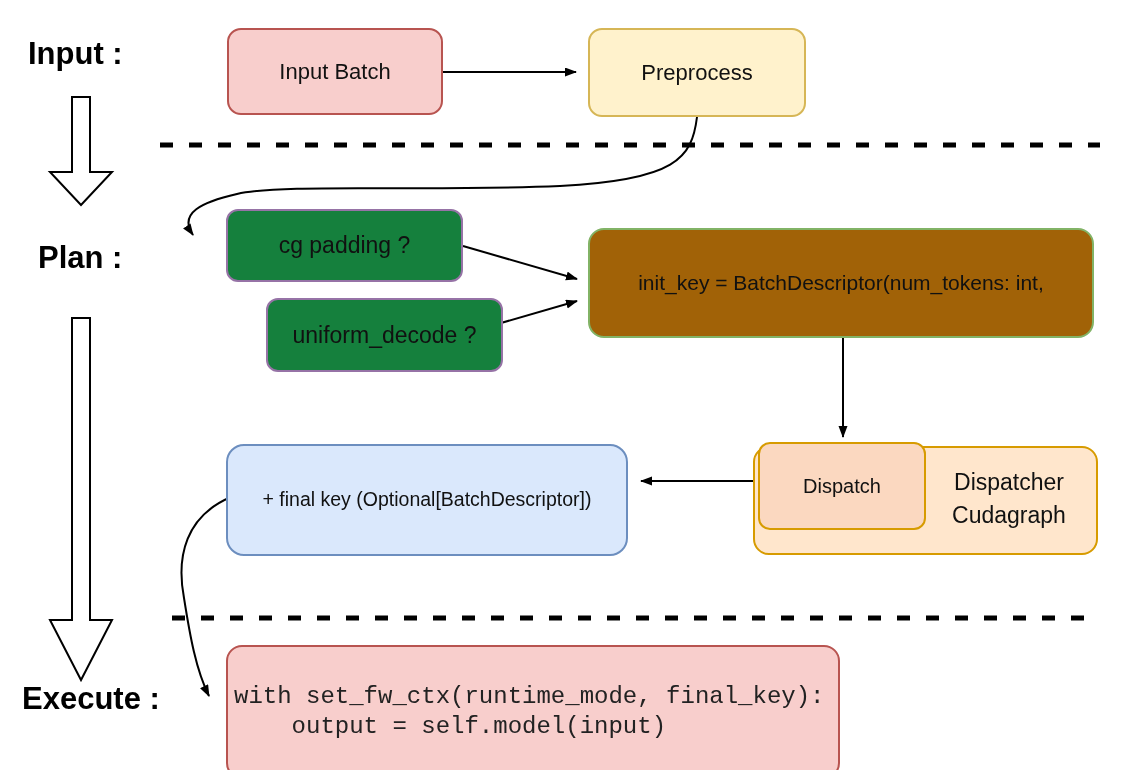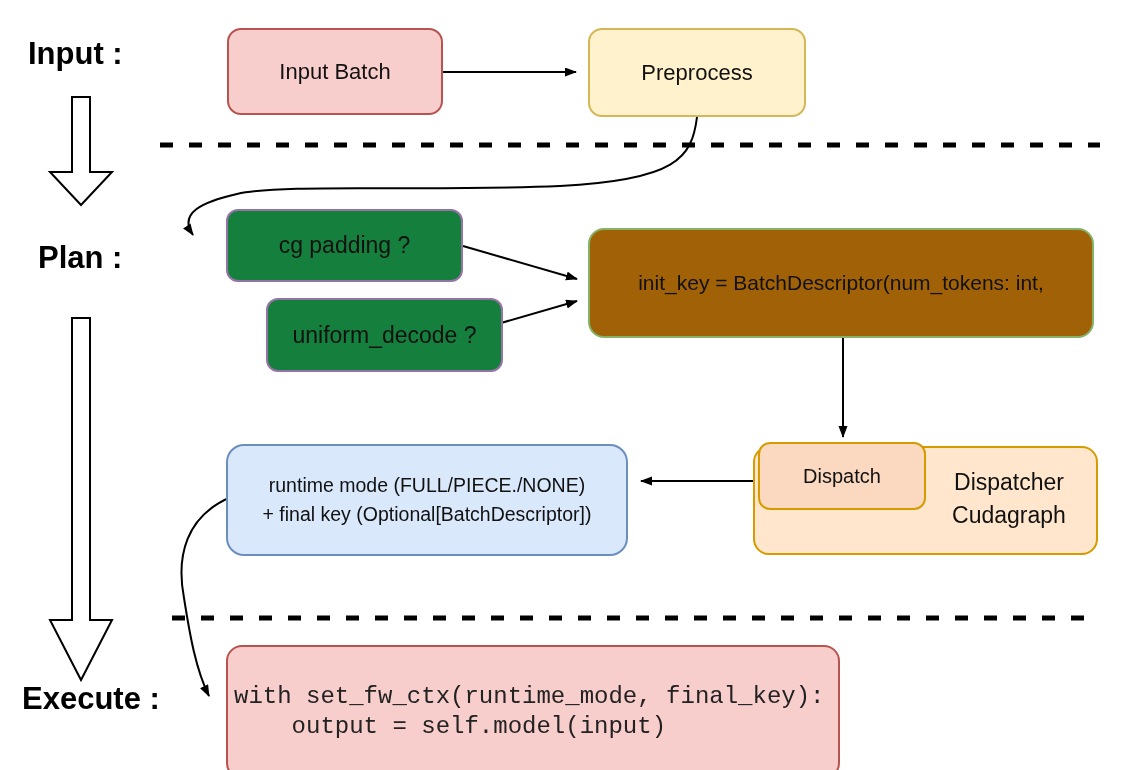--- a/index.html
+++ b/index.html
@@ -43,21 +43,21 @@
   .orange-outer { background: #ffe6cc; border-color: #d79b00; }
   .orange-inner { background: #fbd8c0; border-color: #d79b00; }
 
   #box-input-batch    { left:227px; top:28px;  width:216px; height:87px;  border-radius:14px; font-size:22px; }
   #box-preprocess     { left:588px; top:28px;  width:218px; height:89px;  border-radius:14px; font-size:22px; }
   #box-cg-padding     { left:226px; top:209px; width:237px; height:73px;  border-radius:12px; font-size:23px; }
   #box-uniform-decode { left:226px; top:298px; width:237px; height:74px;  border-radius:12px; font-size:23px;margin-left:40px; }
   #box-init-key       { left:588px; top:228px; width:506px; height:110px; border-radius:16px; font-size:21px; }
   #box-runtime        { left:226px; top:444px; width:402px; height:112px; border-radius:18px; font-size:19.5px; }
   #box-cudagraph      { left:753px; top:446px; width:345px; height:109px; border-radius:16px; }
-  #box-dispatch       { left:758px; top:442px; width:168px; height:68px;  border-radius:12px; font-size:20px; }
+  #box-dispatch       { left:758px; top:442px; width:168px; height:88px;  border-radius:12px; font-size:20px; }
   #cudagraph-label    { position:absolute; left:920px; top:466px; width:178px; text-align:center;
                         font-size:23px; line-height:33px; }
   #box-code           { left:226px; top:645px; width:614px; height:134px; border-radius:16px;
                         align-items:flex-start; justify-content:center; padding-left:6px; }
   .code-line {
     font-family: "Liberation Mono", "DejaVu Sans Mono", monospace;
     font-size: 24px;
     line-height: 30px;
     white-space: pre;
     color: #222222;
@@ -112,21 +112,20 @@
 
   <div class="node purple" id="box-uniform-decode">
     <span>uniform_decode ?</span>
   </div>
 
   <div class="node green" id="box-init-key">
     <span>init_key = BatchDescriptor(num_tokens: int,</span>
   </div>
 
   <div class="node blue" id="box-runtime">
-    <span>runtime mode (FULL/PIECE./NONE)</span>
     <span>+ final key (Optional[BatchDescriptor])</span>
   </div>
 
   <div class="node orange-outer" id="box-cudagraph"></div>
   <div class="node orange-inner" id="box-dispatch">
     <span>Dispatch</span>
   </div>
   <div id="cudagraph-label">
     <div>Dispatcher</div>
     <div>Cudagraph</div>

